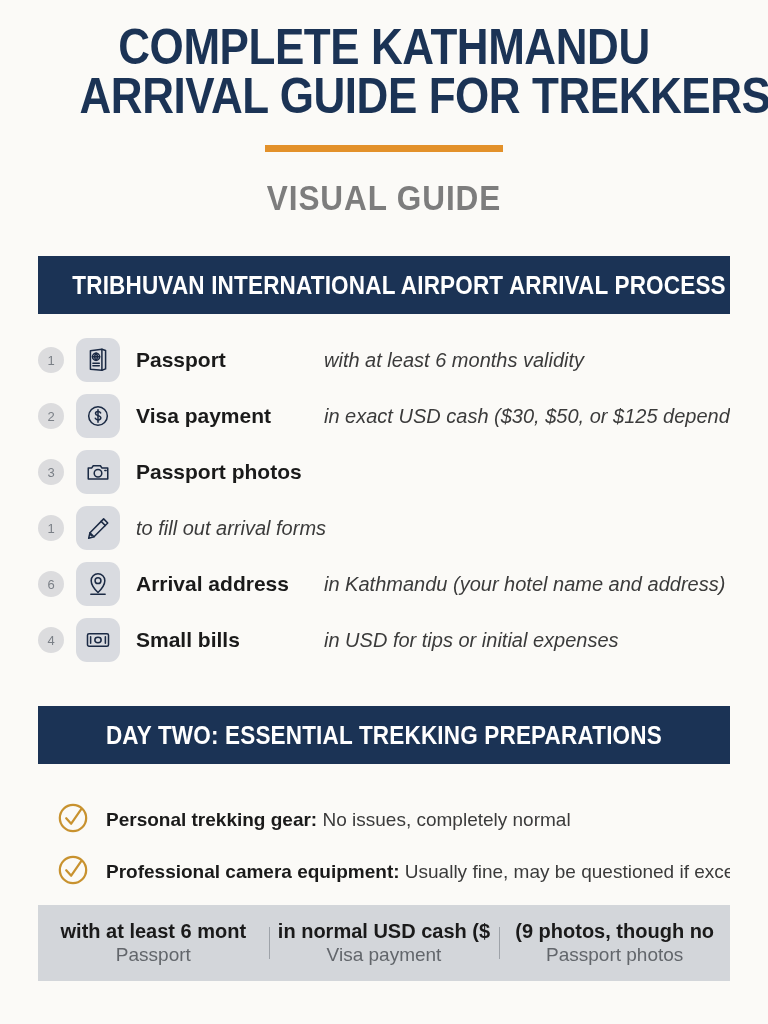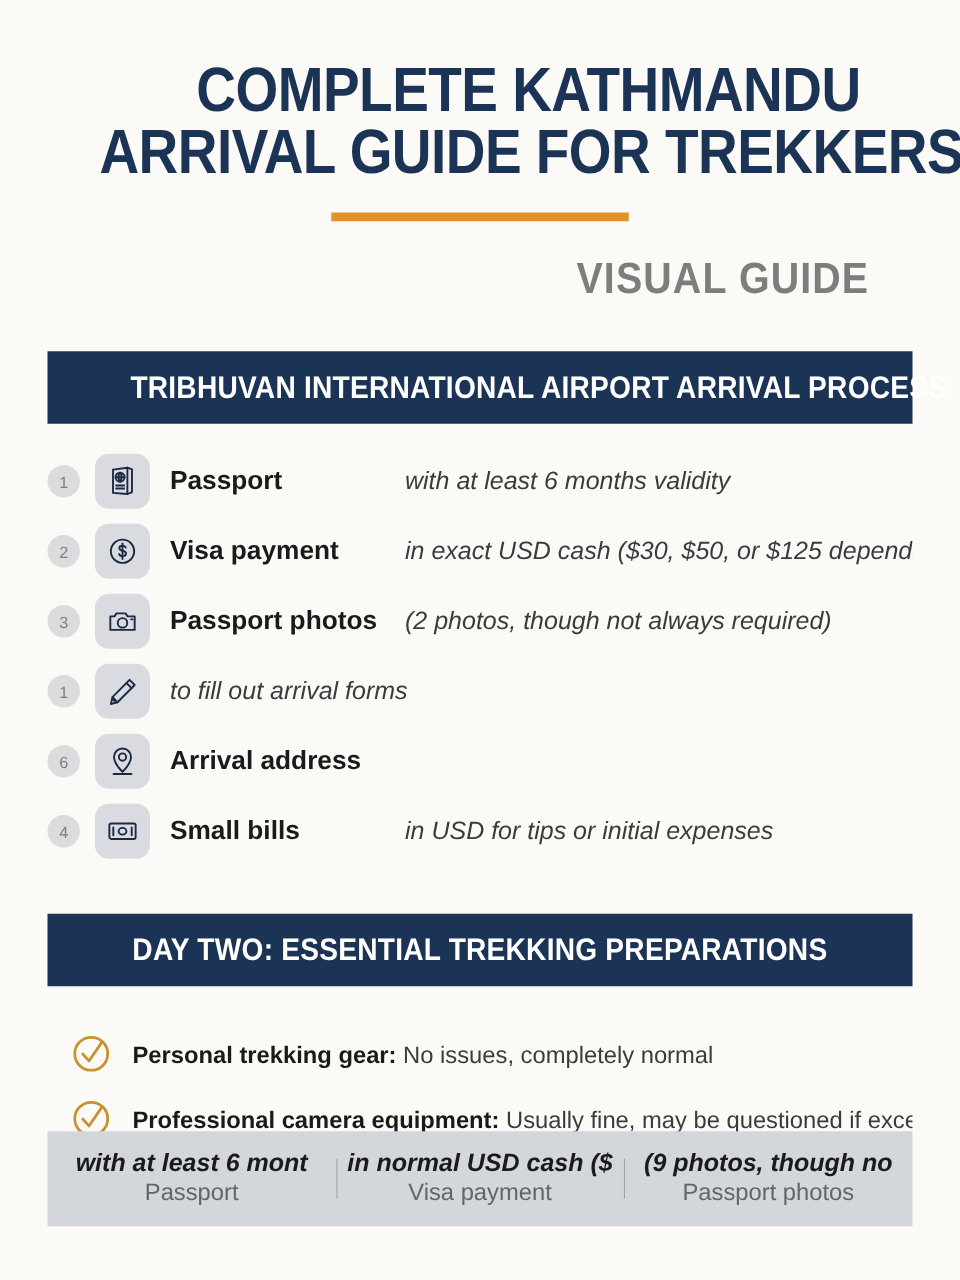--- a/index.html
+++ b/index.html
@@ -18,22 +18,22 @@
   .poster {
     width: 768px;
     height: 1024px;
     box-sizing: border-box;
     padding: 0 38px;
     position: relative;
   }
 
   
   .title-block {
-    padding-top: 48px;
-    text-align: right;
+    padding-top: 23px;
+    text-align: center;
   }
   .main-title {
     color: #1b3355;
     font-weight: 700;
     font-size: 50px;
     line-height: 0.98;
     letter-spacing: -0.5px;
     transform: scaleX(0.88);
     transform-origin: center top;
     white-space: nowrap;
@@ -59,21 +59,21 @@
 
   
   .section-bar {
     margin-top: 38px;
     background: #1b3355;
     height: 58px;
     display: flex;
     align-items: center;
     box-sizing: border-box;
   }
-  .section-bar.left   { padding-left: 30px; justify-content: flex-start; }
+  .section-bar.left   { padding-left: 30px; justify-content: center; }
   .section-bar.center { justify-content: center; }
   .section-bar-text {
     color: #ffffff;
     font-weight: 700;
     font-size: 25px;
     letter-spacing: 0.2px;
     transform: scaleX(0.9);
     white-space: nowrap;
   }
 
@@ -180,21 +180,20 @@
     width: 1px;
     background: #9ea3a9;
   }
   .stat-value {
     font-weight: 700;
     font-size: 20px;
     color: #1a1a1a;
     white-space: nowrap;
     overflow: hidden;
     line-height: 1.2;
-    font-style: italic;
   }
   .stat-label {
     font-size: 19px;
     color: #62666b;
     white-space: nowrap;
     overflow: hidden;
     line-height: 1.25;
   }
 </style>
 </head>
@@ -248,21 +247,20 @@
     <div class="item-row">
       <span class="num-badge">3</span>
       <span class="icon-box">
         <svg width="26" height="26" viewBox="0 0 24 24" fill="none" stroke="#1b2a44" stroke-width="1.4" stroke-linecap="round" stroke-linejoin="round">
           <path d="M3 8.4h3.1l1.5-2.2h6.6l1.5 2.2H21v10H3Z"></path>
           <circle cx="12" cy="13.2" r="3.5"></circle>
           <path d="M18.3 10.6h1.2"></path>
         </svg>
       </span>
       <span class="item-label">Passport photos</span>
-      <span class="item-desc">(2 photos, though not always required)</span>
     </div>
 
     <div class="item-row">
       <span class="num-badge">1</span>
       <span class="icon-box">
         <svg width="26" height="26" viewBox="0 0 24 24" fill="none" stroke="#1b2a44" stroke-width="1.4" stroke-linecap="round" stroke-linejoin="round">
           <path d="M17.2 3.6 21 7.4 8.3 20.1 3.4 21.4 4.6 16.4Z"></path>
           <path d="M14.9 5.9 18.7 9.7"></path>
           <path d="M4.6 16.4 8.3 20.1"></path>
           <path d="M6 19 5.1 18.1"></path>
@@ -274,20 +272,21 @@
     <div class="item-row">
       <span class="num-badge">6</span>
       <span class="icon-box">
         <svg width="26" height="26" viewBox="0 0 24 24" fill="none" stroke="#1b2a44" stroke-width="1.4" stroke-linecap="round" stroke-linejoin="round">
           <path d="M12 2.6c-3.5 0-6.3 2.8-6.3 6.3 0 4.6 6.3 11 6.3 11s6.3-6.4 6.3-11c0-3.5-2.8-6.3-6.3-6.3Z"></path>
           <circle cx="12" cy="8.9" r="2.7"></circle>
           <path d="M5.4 21.4h13.2"></path>
         </svg>
       </span>
       <span class="item-label">Arrival address</span>
+      <span class="item-desc">in Kathmandu (your hotel name and address)</span>
     </div>
 
     <div class="item-row">
       <span class="num-badge">4</span>
       <span class="icon-box">
         <svg width="26" height="26" viewBox="0 0 24 24" fill="none" stroke="#1b2a44" stroke-width="1.4" stroke-linecap="round" stroke-linejoin="round">
           <rect x="2.3" y="6.3" width="19.4" height="11.4" rx="1.4"></rect>
           <ellipse cx="12" cy="12" rx="2.9" ry="2.5"></ellipse>
           <path d="M5.2 9.1v5.8M18.8 9.1v5.8"></path>
         </svg>

